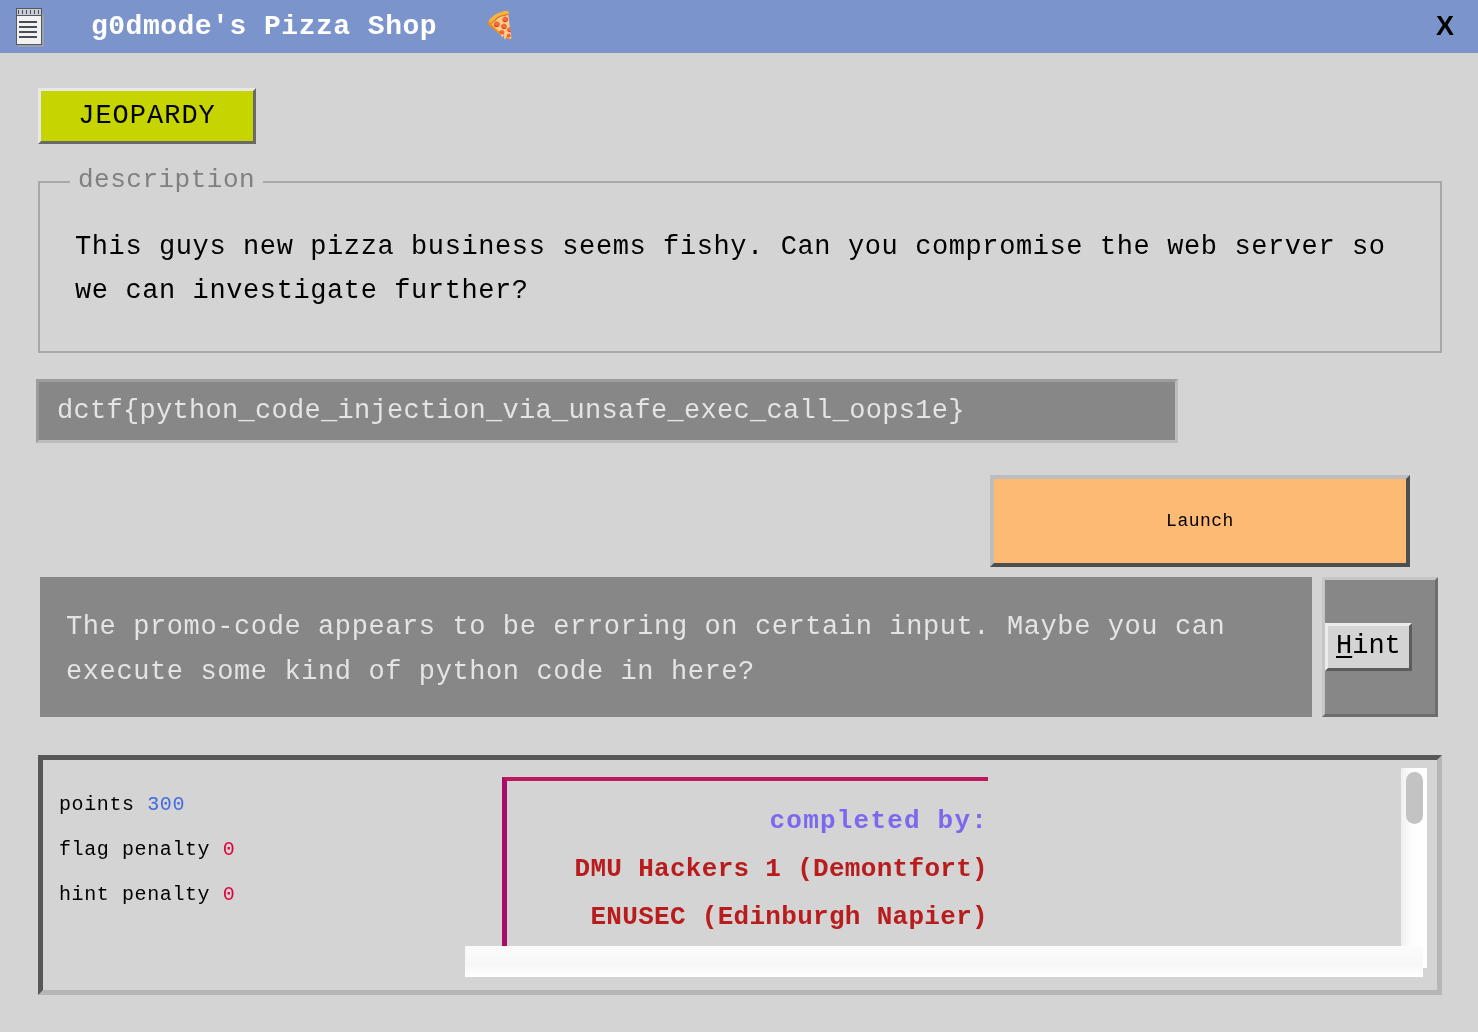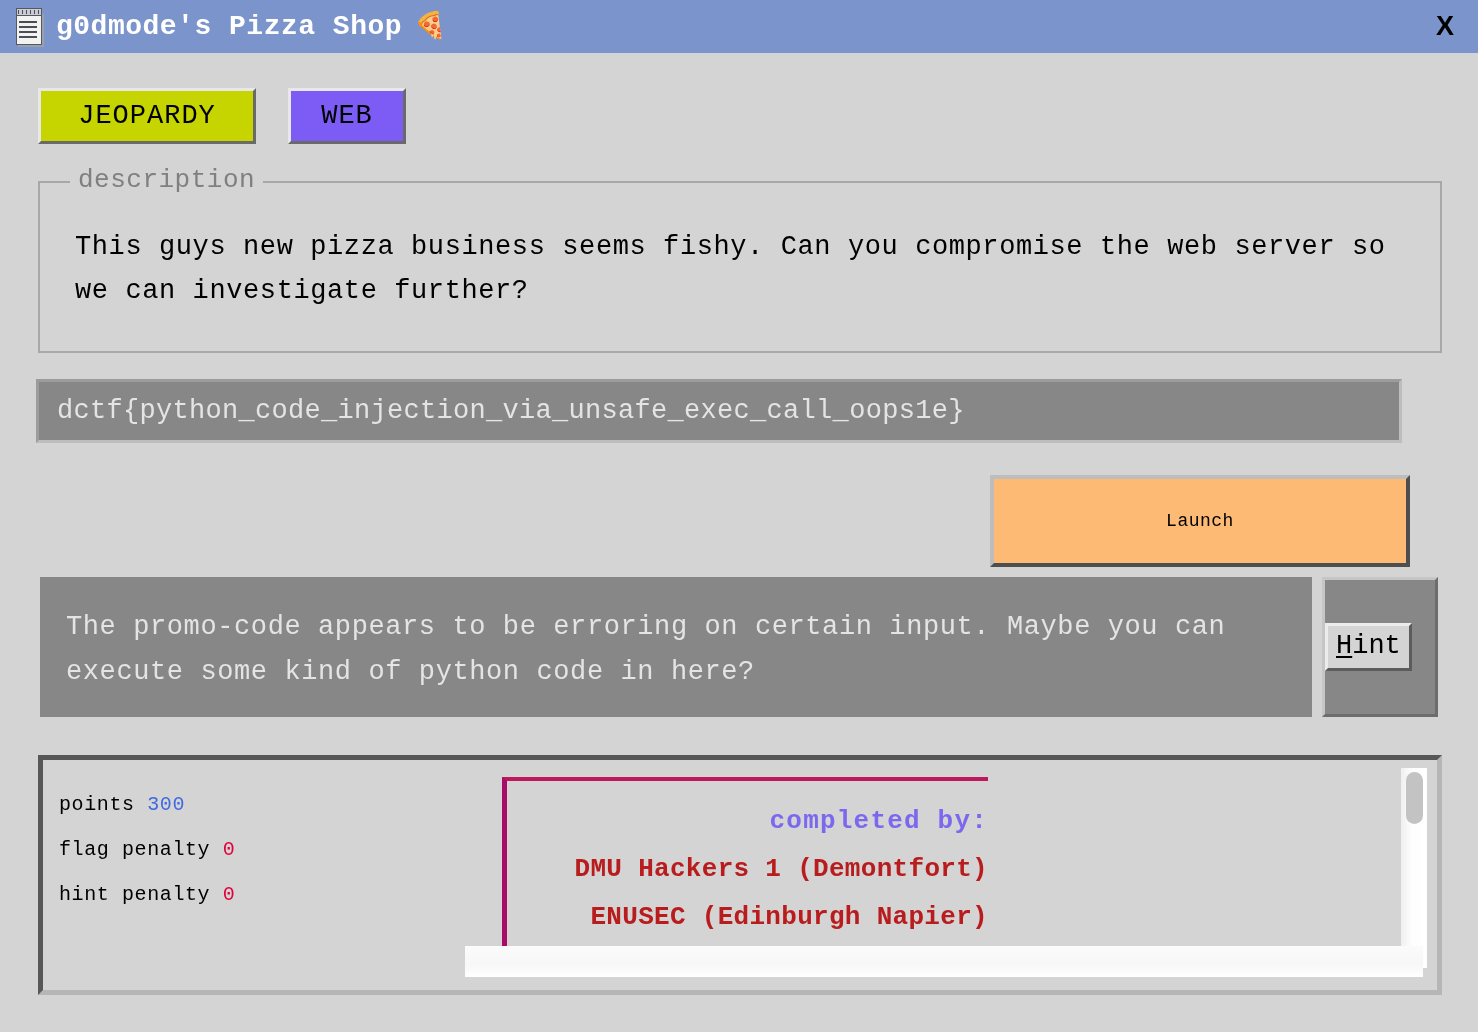--- a/index.html
+++ b/index.html
@@ -17,20 +17,21 @@
   
   .titlebar {
     position: absolute;
     left: 0; top: 0;
     width: 1478px; height: 53px;
     background: #7b95cc;
     display: flex;
     align-items: center;
     box-sizing: border-box;
     padding: 0 18px 0 14px;
+    gap: 35px;
   }
   .notepad-icon {
     width: 30px; height: 37px;
     position: relative;
     flex: 0 0 auto;
     margin-right: 12px;
   }
   .notepad-icon .sheet {
     position: absolute;
     left: 2px; top: 4px;
@@ -132,21 +133,21 @@
     font-size: 27px;
     line-height: 44px;
     letter-spacing: 0.6px;
     white-space: pre-wrap;
   }
 
   
   .flag-field {
     position: absolute;
     left: 36px; top: 379px;
-    width: 1366px; height: 64px;
+    width: 1142px; height: 64px;
     background: #878787;
     border-top: 3px solid #9c9c9c;
     border-left: 3px solid #9c9c9c;
     border-right: 3px solid #bdbdbd;
     border-bottom: 3px solid #bdbdbd;
     box-sizing: border-box;
     display: flex;
     align-items: center;
     padding-left: 18px;
     cursor: text;
@@ -310,21 +311,20 @@
     <div class="spiral"></div>
     <div class="lines"></div>
   </div>
   <div class="title-text">g0dmode's Pizza Shop</div>
   <div class="pizza-icon">🍕</div>
   <div class="close-btn">X</div>
 </div>
 
 <div class="cat-row">
   <div class="cat-btn cat-jeopardy">JEOPARDY</div>
-  <div class="cat-btn cat-web">WEB</div>
 </div>
 
 <div class="desc-box">
   <div class="desc-legend">description</div>
   <div class="desc-text">This guys new pizza business seems fishy. Can you compromise the web server so we can investigate further?</div>
 </div>
 
 <div class="flag-field">
   <span class="flag-text">dctf{python_code_injection_via_unsafe_exec_call_oops1e}</span>
 </div>

